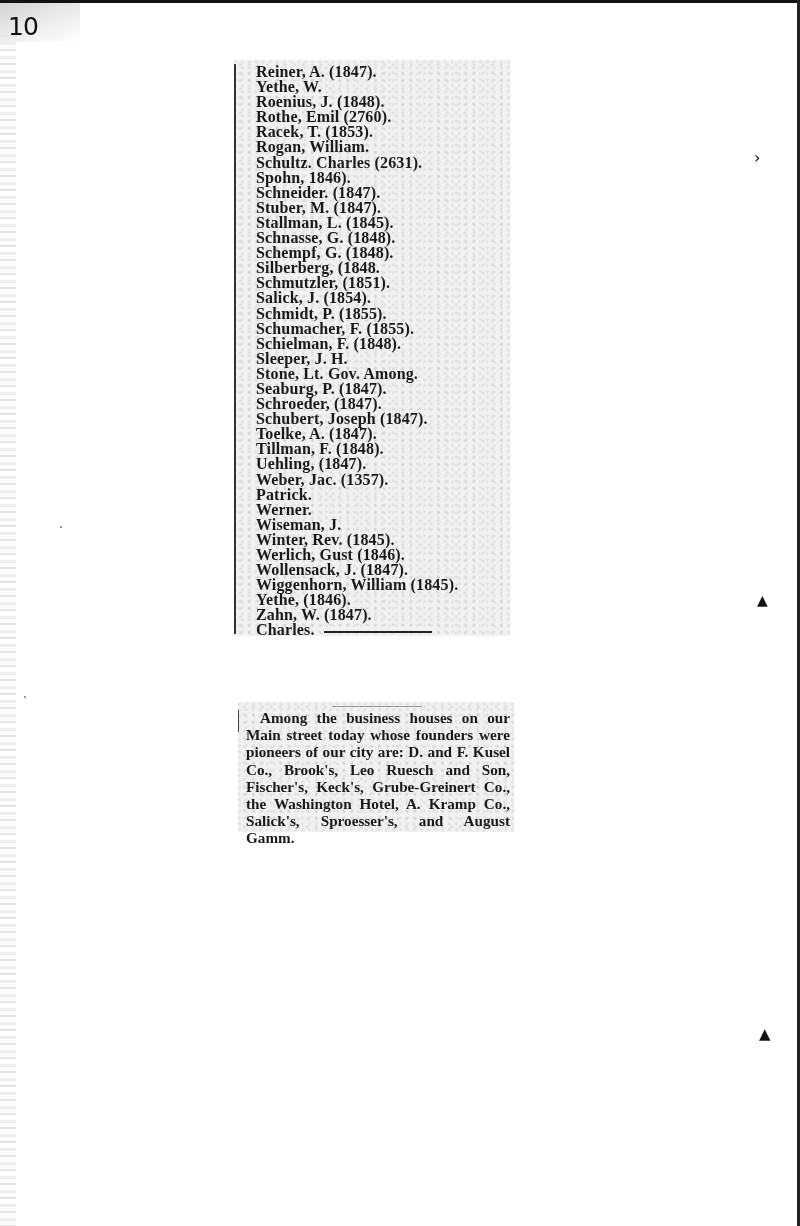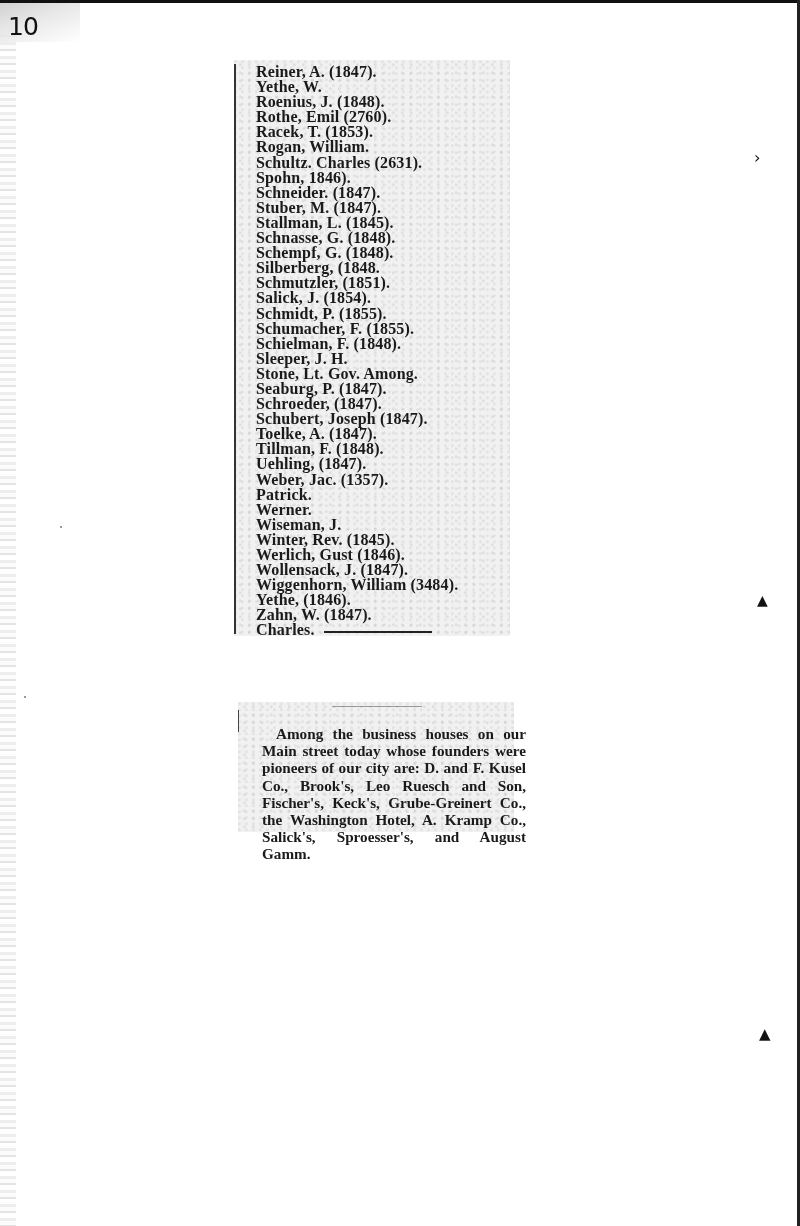--- a/index.html
+++ b/index.html
@@ -36,21 +36,21 @@
     font-size:16px; line-height:15.1px; height:15.1px; white-space:nowrap;
     font-weight:bold; letter-spacing:0.15px; color:#1a1a1a;
   }
   .end-rule { position:absolute; left:90px; top:571px; width:108px; height:2px; background:#222; }
   .clip-para { left:238px; top:702px; width:276px; height:130px; }
   .clip-para .rule-left { position:absolute; left:0; top:8px; width:1px; height:22px; background:#444; }
   .clip-para .top-rule { position:absolute; left:94px; top:4px; width:90px; height:1px; background:#999; }
   .para-text {
     position:absolute; left:8px; top:7px; width:264px;
     font-size:15.2px; line-height:17.2px; font-weight:bold; color:#1a1a1a;
-    text-align:justify; text-indent:14px; margin:16px;
+    text-align:justify; text-indent:14px; margin:0;
   }
   .mark { position:absolute; font-family:"DejaVu Sans", sans-serif; color:#111; }
   .mark-1 { left:754px; top:148px; font-size:16px; }
   .mark-2 { left:757px; top:592px; font-size:14px; }
   .mark-3 { left:759px; top:1025px; font-size:15px; }
   .speck { position:absolute; width:2px; height:2px; background:#777; border-radius:1px; }
 </style>
 </head>
 <body>
 
@@ -91,21 +91,21 @@
       <li>Toelke, A. (1847).</li>
       <li>Tillman, F. (1848).</li>
       <li>Uehling, (1847).</li>
       <li>Weber, Jac. (1357).</li>
       <li>Patrick.</li>
       <li>Werner.</li>
       <li>Wiseman, J.</li>
       <li>Winter, Rev. (1845).</li>
       <li>Werlich, Gust (1846).</li>
       <li>Wollensack, J. (1847).</li>
-      <li>Wiggenhorn, William (3484).</li>
+      <li>Wiggenhorn, William (1845).</li>
       <li>Yethe, (1846).</li>
       <li>Zahn, W. (1847).</li>
       <li>Charles.</li>
     </ul>
   <div class="end-rule"></div>
 </div>
 
 <div class="clipping clip-para">
   <div class="top-rule"></div>
   <div class="rule-left"></div>

